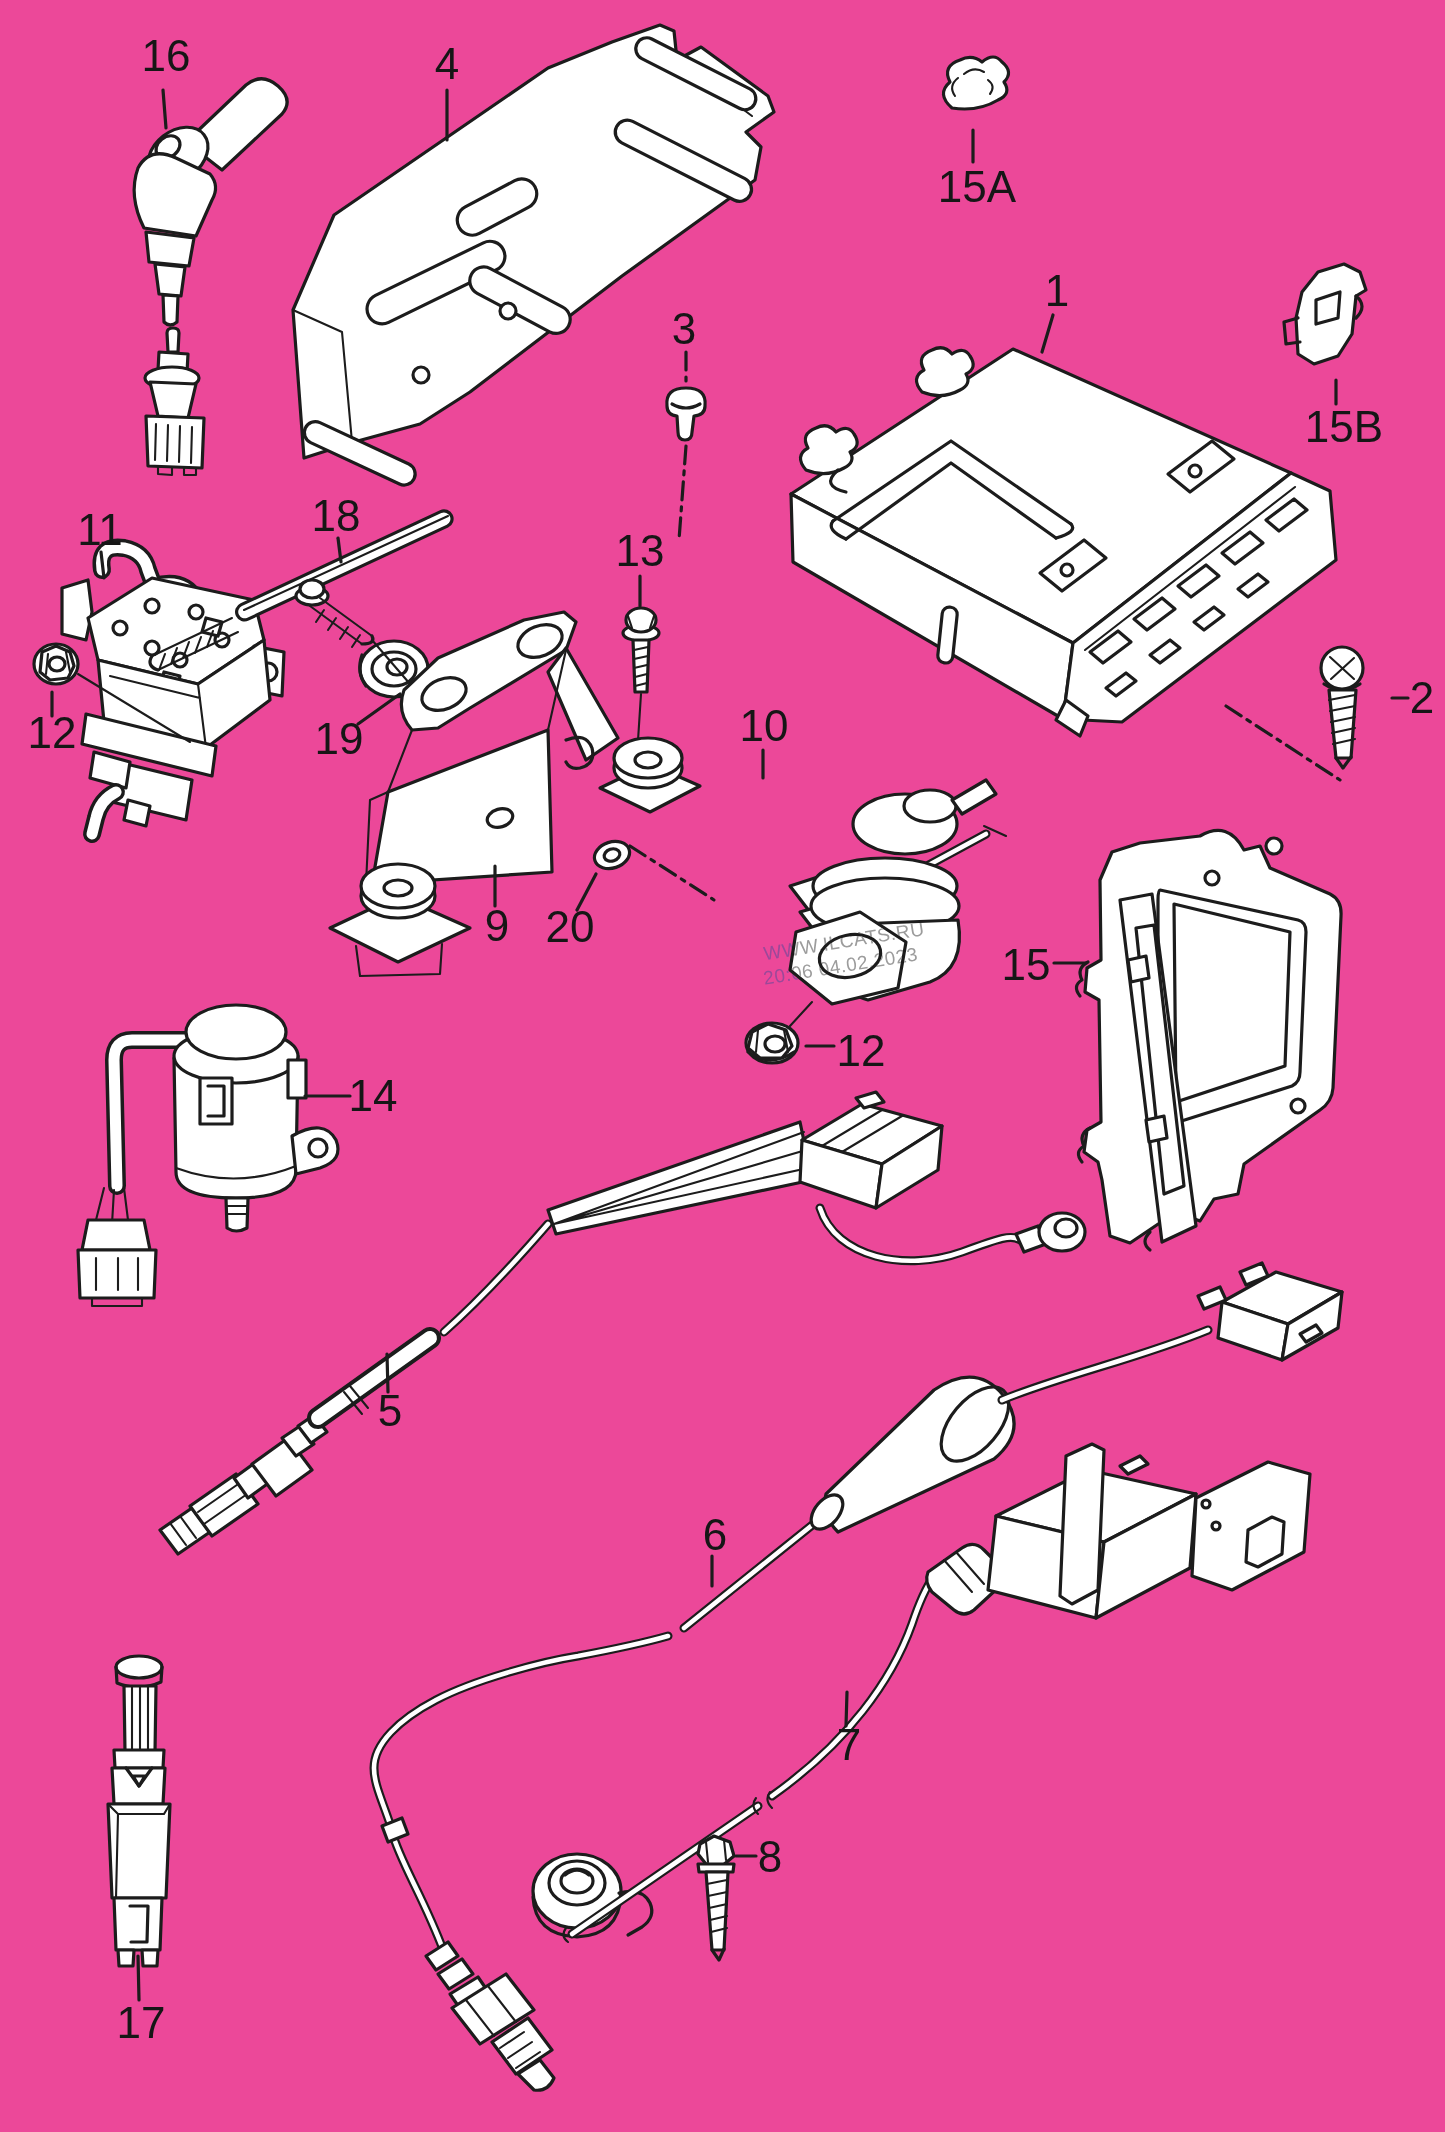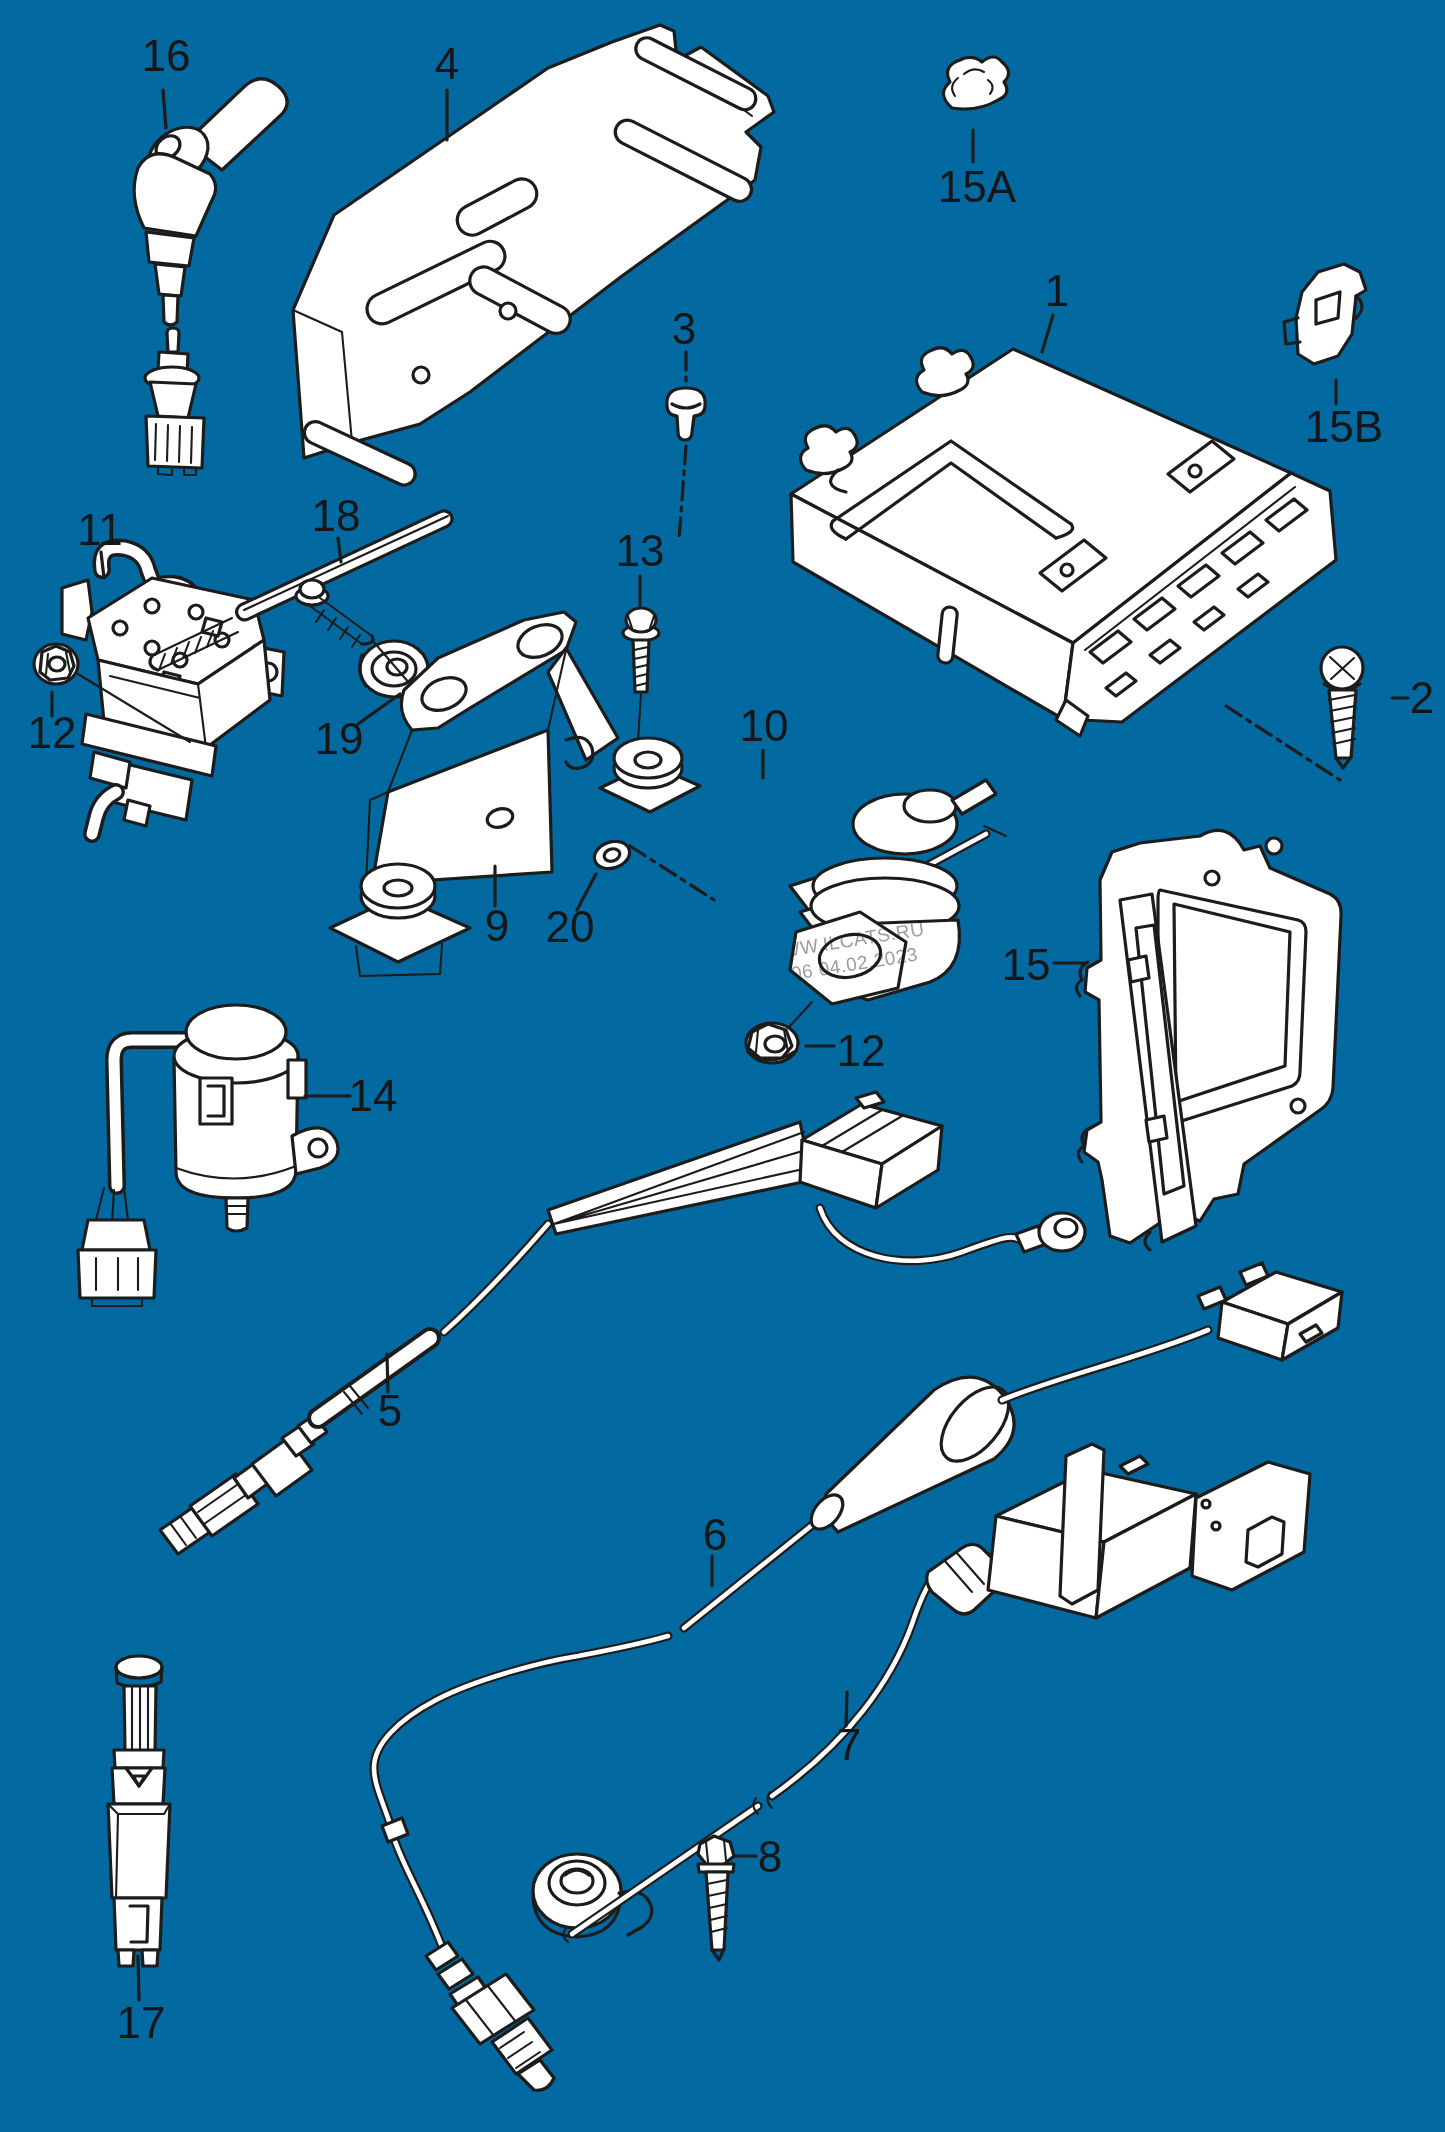--- a/index.html
+++ b/index.html
@@ -1,16 +1,16 @@
 <!DOCTYPE html>
 <html><head>
 <meta charset="utf-8">
 <style>
   html,body{margin:0;padding:0;background:#e8e8e8;}
-  .page{position:relative;width:1445px;height:2132px;background:#0369a1;margin:0 auto;overflow:hidden;
+  .page{position:relative;width:1445px;height:2132px;background:#ec4899;margin:0 auto;overflow:hidden;
         font-family:"Liberation Sans",sans-serif;}
   svg{position:absolute;inset:0;display:block;}
   
   .art path,.art rect,.art ellipse,.art circle{stroke:#1c1c1c;stroke-width:3.2;fill:#ffffff;
         stroke-linecap:round;stroke-linejoin:round;}
   .art .ln{fill:none;}
   .art .thin{fill:none;stroke-width:2.1;}
   .art .hole{fill:#ffffff;}
   .art .wire{fill:none;stroke-width:9;}
   .art .wirein{fill:none;stroke:#ffffff;stroke-width:4.6;}

